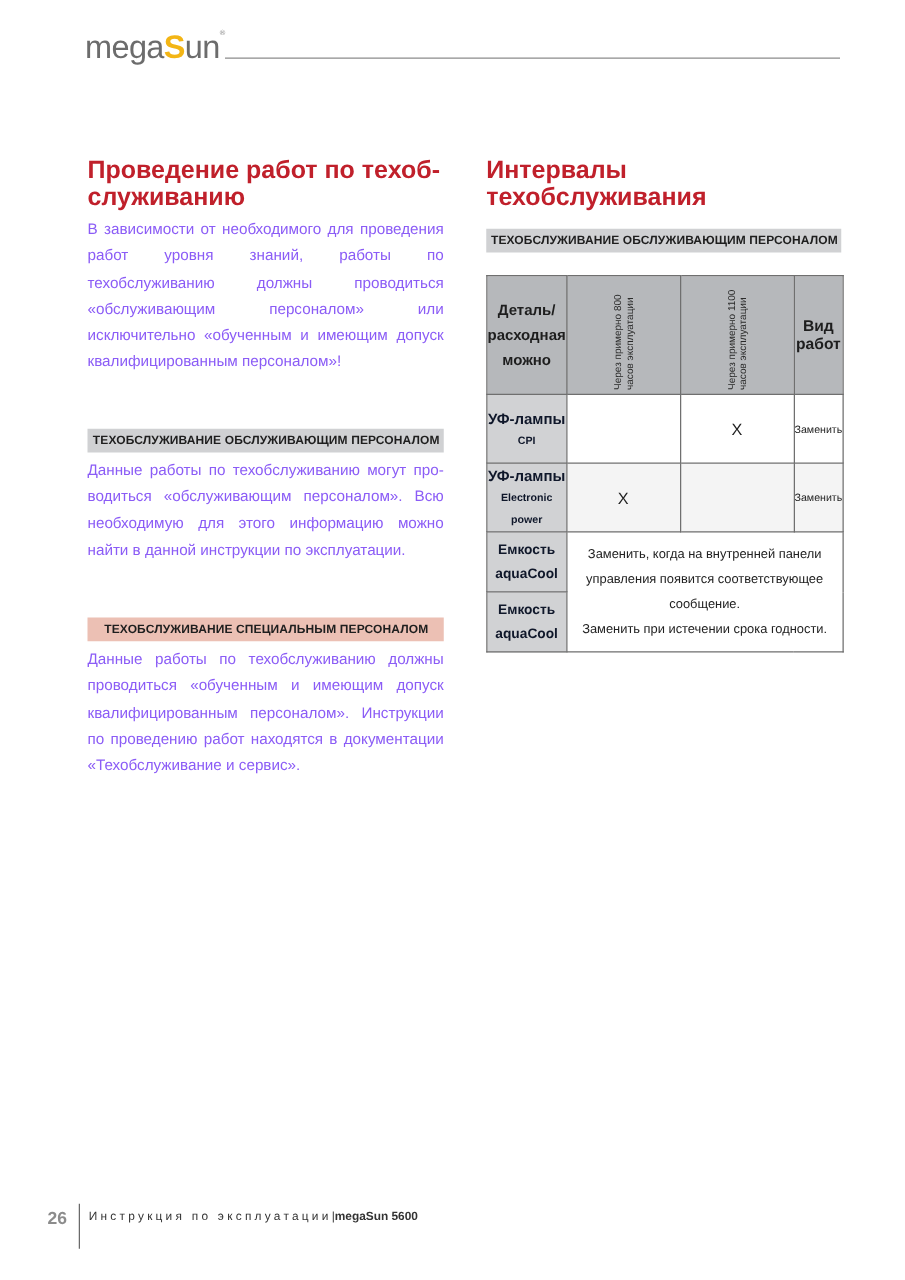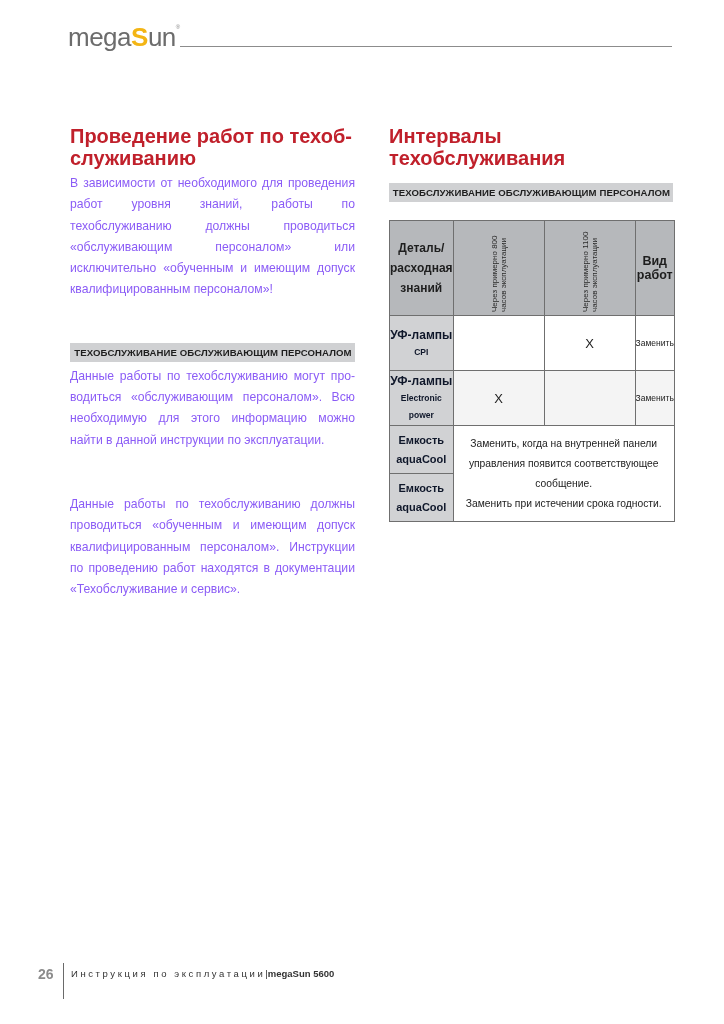--- a/index.html
+++ b/index.html
@@ -66,37 +66,38 @@
     <span>Проведение работ по техоб-</span><br>
     <span>служиванию</span>
   </h1>
   <p class="body">В зависимости от необходимого для проведения работ уровня знаний, работы по техобслуживанию должны проводиться «обслуживающим персона­лом» или исключительно «обученным и имеющим допуск квалифицированным персоналом»!</p>
 
   <div style="height:42px"></div>
   <div class="band grey">ТЕХОБСЛУЖИВАНИЕ ОБСЛУЖИВАЮЩИМ ПЕРСОНАЛОМ</div>
   <p class="body"><span>Данные работы по техобслуживанию </span><b>могут</b><span> про­водиться «обслуживающим персоналом». Всю необходимую для этого информацию можно найти в данной инструкции по эксплуатации.</span></p>
 
   <div style="height:43px"></div>
+  <div class="band pink">ТЕХОБСЛУЖИВАНИЕ СПЕЦИАЛЬНЫМ ПЕРСОНАЛОМ</div>
   <p class="body">Данные работы по техобслуживанию должны проводиться «обученным и имеющим допуск квалифицированным персоналом». Инструкции по проведению работ находятся в документации «Техобслуживание и сервис».</p>
 </div>
 
 <div class="col-right">
   <h1 class="sec" style="margin-bottom:14px">
     <span>Интервалы</span><br>
     <span>техобслуживания</span>
   </h1>
   <div class="band grey">ТЕХОБСЛУЖИВАНИЕ ОБСЛУЖИВАЮЩИМ ПЕРСОНАЛОМ</div>
 
   <table class="intervals">
     <tbody>
         <tr class="thead">
       <td class="th-part">
         <span>Деталь/</span><br>
         <span>расходная</span><br>
-        <span>знаний</span>
+        <span>можно</span>
       </td>
       <td class="th-rot">
         <span class="rot">
           <span>Через примерно 800</span><br>
           <span>часов эксплуатации</span>
         </span>
       </td>
       <td class="th-rot">
         <span class="rot">
           <span>Через примерно 1100</span><br>

